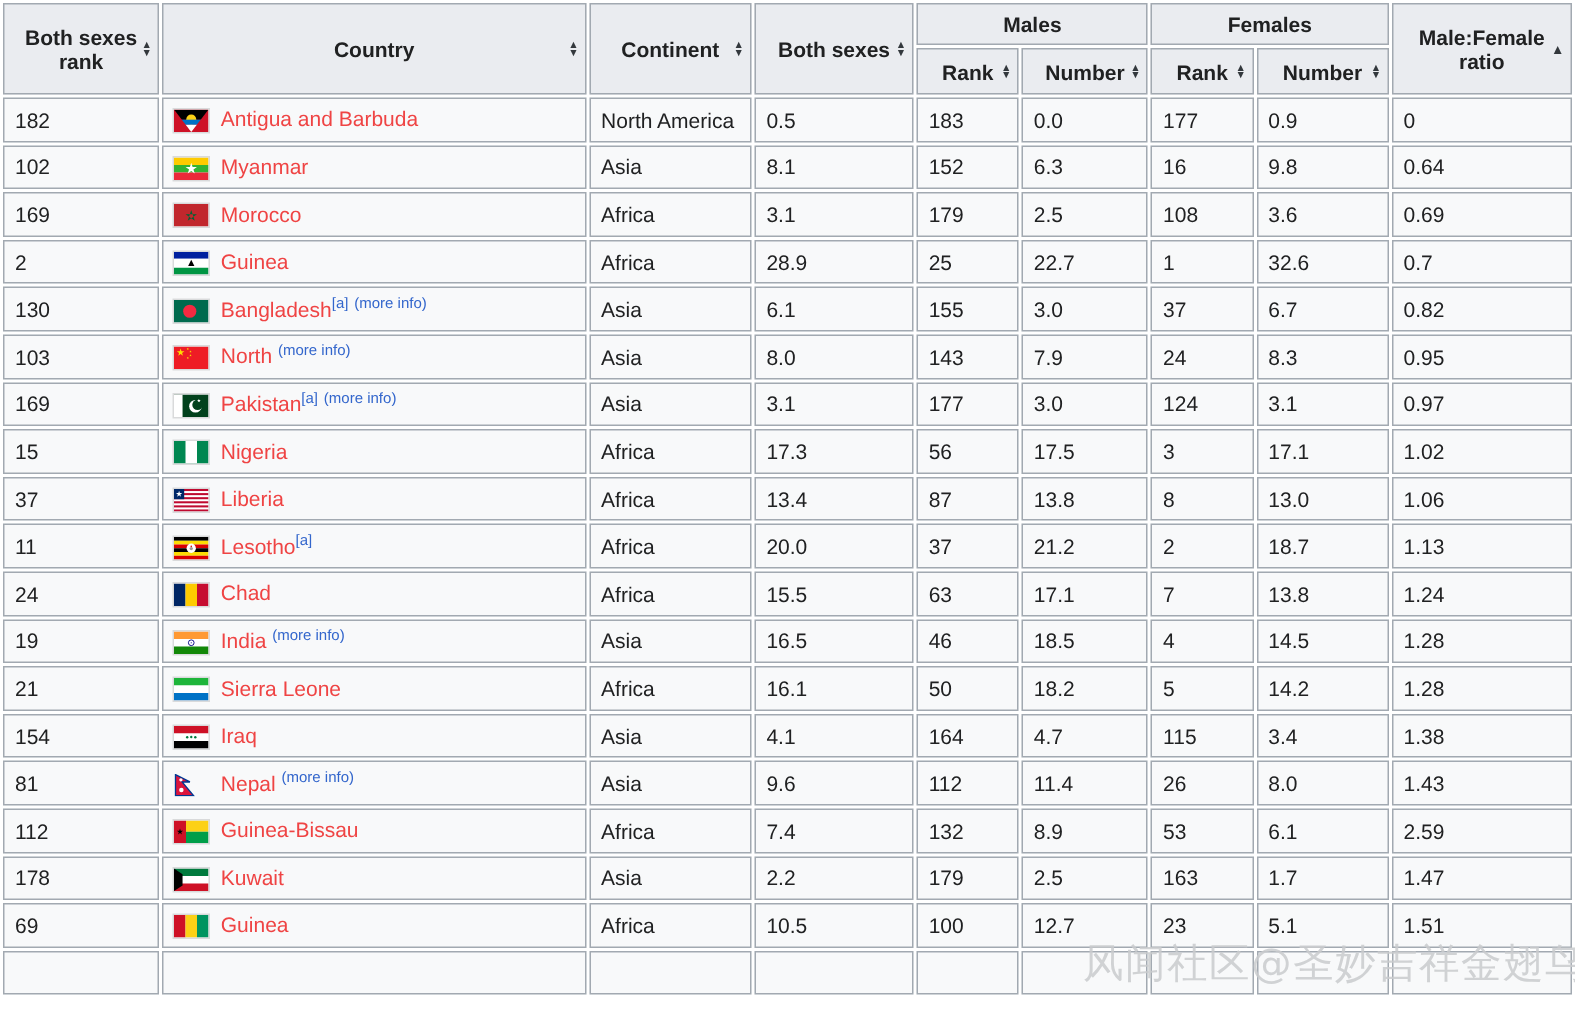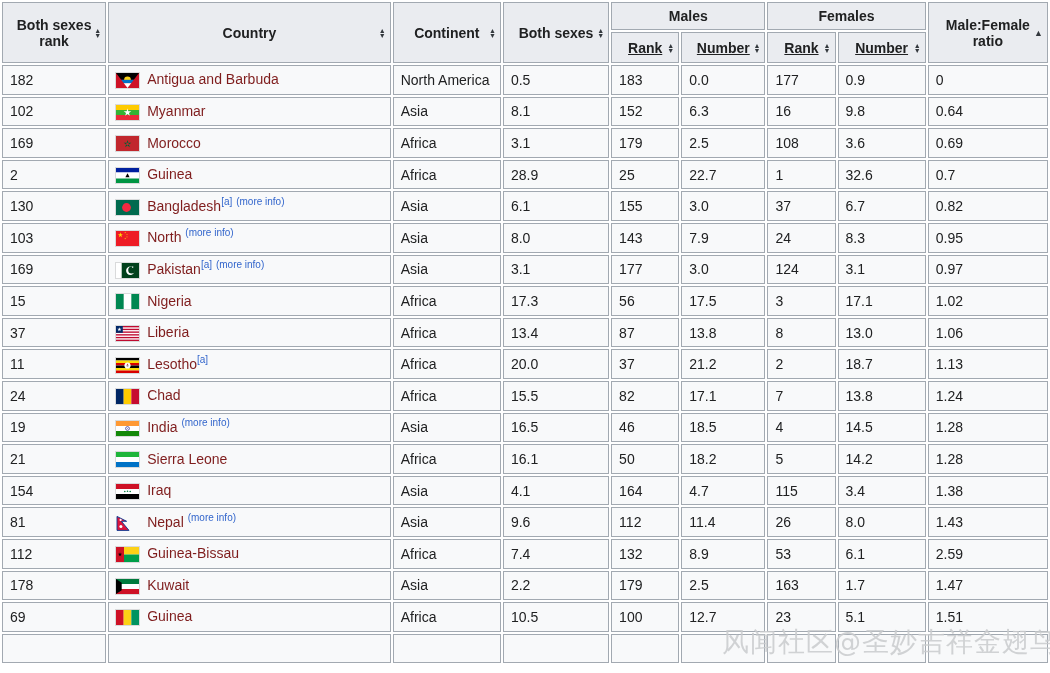--- a/index.html
+++ b/index.html
@@ -10,29 +10,29 @@
              font-size:15px; font-weight:bold; color:#000; }
   .caption a { color:#3366cc; text-decoration:none; font-weight:bold; }
   .caption sup { font-size:10px; color:#3366cc; vertical-align:super; line-height:0; }
 
   table.wiki { border-collapse:separate; border-spacing:2px; width:1050px; table-layout:fixed; }
   th { background:#eaecf0; border:1px solid #a2a9b1; font-size:14px; font-weight:bold;
        text-align:center; vertical-align:middle; position:relative; padding:1px 4px; cursor:pointer; }
   td { background:#f8f9fa; border:1px solid #a2a9b1; font-size:14px; text-align:left;
        vertical-align:middle; padding:1px 2px 1px 7px; height:29.6px; overflow:hidden; white-space:nowrap; }
   thead tr.r1 th { height:28px; }
-  thead tr.r2 th { height:31px;text-decoration:underline; }
+  thead tr.r2 th { height:31px; }
 
   .sort-icon { position:absolute; right:4px; top:50%; transform:translateY(-50%);
                display:flex; flex-direction:column; align-items:center; color:#33383d; }
   .sort-icon span { font-size:7px; line-height:5px; }
   .sort-asc { position:absolute; right:4px; top:50%; transform:translateY(-50%);
               font-size:9px; color:#33383d; }
 
-  td a { color:#7f1d1d; text-decoration:none; }
+  td a { color:#ef4444; text-decoration:none; }
   sup.note { font-size:10px; vertical-align:super; line-height:0; }
   sup.note a { color:#3366cc; }
   .flagwrap { display:inline-block; vertical-align:middle; margin-right:8px; line-height:0; }
   .flagwrap.bordered svg { outline:1px solid rgba(0,0,0,0.12); }
   .flagwrap svg { display:block; }
 
   .watermark { position:absolute; left:722px; top:624px; font-size:27px; letter-spacing:1px;
                color:#caccce; opacity:0.85; white-space:nowrap; z-index:5; pointer-events:none;
                font-family:"DejaVu Sans",sans-serif; }
 </style>
@@ -302,21 +302,21 @@
         </tr>
         <tr>
           <td>24</td>
           <td><span class="flagwrap bordered"><svg width="23" height="15" viewBox="0 0 23 15" xmlns="http://www.w3.org/2000/svg">
                 <rect width="7.67" height="15" fill="#002664"></rect>
                 <rect x="7.67" width="7.66" height="15" fill="#FECB00"></rect>
                 <rect x="15.33" width="7.67" height="15" fill="#C60C30"></rect>
               </svg></span><a href="#">Chad</a></td>
           <td>Africa</td>
           <td>15.5</td>
-          <td>82</td>
+          <td>63</td>
           <td>17.1</td>
           <td>7</td>
           <td>13.8</td>
           <td>1.24</td>
         </tr>
         <tr>
           <td>19</td>
           <td><span class="flagwrap bordered"><svg width="23" height="15" viewBox="0 0 23 15" xmlns="http://www.w3.org/2000/svg">
                 <rect width="23" height="5" fill="#FF9933"></rect>
                 <rect y="5" width="23" height="5" fill="#fff"></rect>

